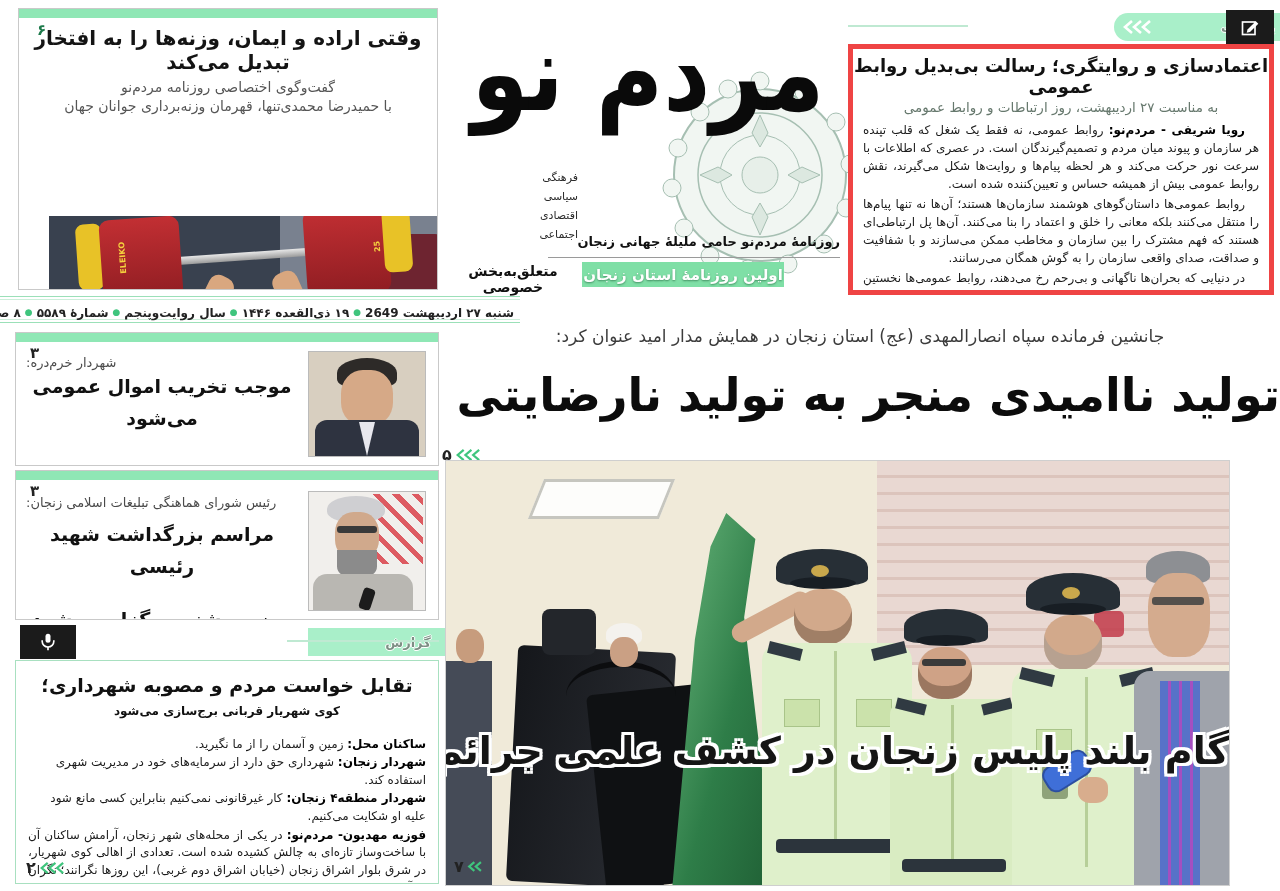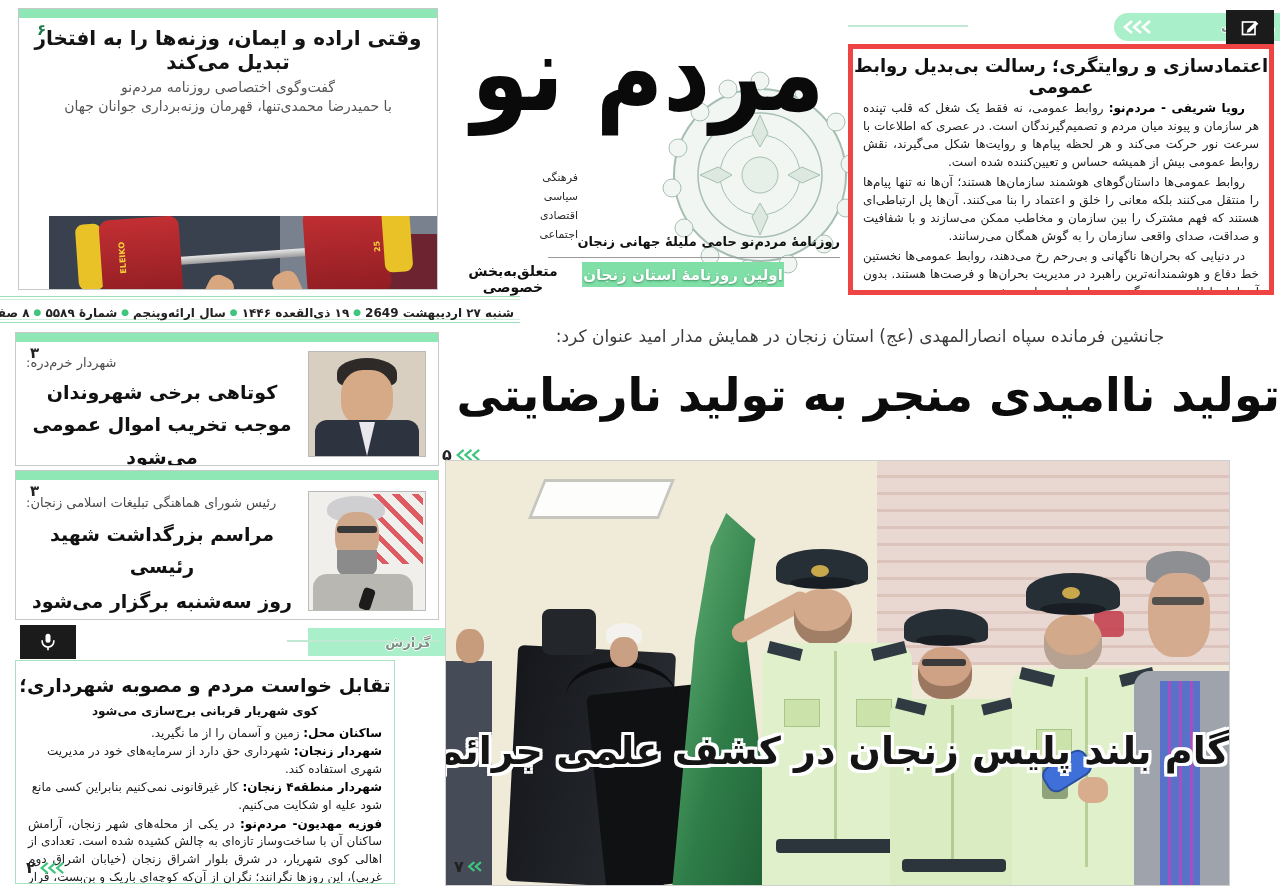--- a/index.html
+++ b/index.html
@@ -146,35 +146,36 @@
     </div>
     <div class="abs blackbox" style="left:378px;top:0;width:48px;height:34px;">
       <svg width="20" height="20" viewBox="0 0 24 24">
         <rect x="3" y="6" width="15" height="15" fill="none" stroke="#fff" stroke-width="2"></rect>
         <path d="M9 15 19 5l3 3-10 10-4 1z" fill="#fff"></path>
       </svg>
     </div>
   </div>
   <div class="abs nbox" style="left:848px;top:44px;width:426px;height:251px;border:5px solid #ef4444;">
     <div class="note-title">اعتمادسازی و روایتگری؛ رسالت بی‌بدیل روابط عمومی</div>
+    <div class="note-sub">به مناسبت ۲۷ اردیبهشت، روز ارتباطات و روابط عمومی</div>
     <div class="note-body">
       <p><b class="lead-b">رویا شریفی - مردم‌نو:</b> <span>روابط عمومی، نه فقط یک شغل که قلب تپنده هر سازمان و پیوند میان مردم و تصمیم‌گیرندگان است. در عصری که اطلاعات با سرعت نور حرکت می‌کند و هر لحظه پیام‌ها و روایت‌ها شکل می‌گیرند، نقش روابط عمومی بیش از همیشه حساس و تعیین‌کننده شده است.</span></p>
       <p>روابط عمومی‌ها داستان‌گوهای هوشمند سازمان‌ها هستند؛ آن‌ها نه تنها پیام‌ها را منتقل می‌کنند بلکه معانی را خلق و اعتماد را بنا می‌کنند. آن‌ها پل ارتباطی‌ای هستند که فهم مشترک را بین سازمان و مخاطب ممکن می‌سازند و با شفافیت و صداقت، صدای واقعی سازمان را به گوش همگان می‌رسانند.</p>
       <p>در دنیایی که بحران‌ها ناگهانی و بی‌رحم رخ می‌دهند، روابط عمومی‌ها نخستین خط دفاع و هوشمندانه‌ترین راهبرد در مدیریت بحران‌ها و فرصت‌ها هستند. بدون آن‌ها، ارتباطات به سردرگمی و بی‌اعتمادی بدل می‌شود.</p>
     </div>
 
   </div>
 
   <div class="abs" style="left:0;top:296px;width:520px;height:27px;">
     <div class="abs" style="left:0;top:0;width:100%;height:1px;background:#9be0b8;"></div>
     <div class="abs" style="left:0;top:3px;width:100%;height:1px;background:#cdeeda;"></div>
     <div class="abs" style="left:0;bottom:3px;width:100%;height:1px;background:#cdeeda;"></div>
     <div class="abs" style="left:0;bottom:0;width:100%;height:1px;background:#9be0b8;"></div>
     <div class="abs" style="right:6px;top:6px;white-space:nowrap;">
-      <span class="dl-item">شنبه ۲۷ اردیبهشت 2649</span><span class="dl-sep">●</span><span class="dl-item">۱۹ ذی‌القعده ۱۴۴۶</span><span class="dl-sep">●</span><span class="dl-item">سال ارائه‌وپنجم</span><span class="dl-sep">●</span><span class="dl-item">شمارهٔ ۵۵۸۹</span><span class="dl-sep">●</span><span class="dl-item">۸ صفحه</span>
+      <span class="dl-item">شنبه ۲۷ اردیبهشت 2649</span><span class="dl-sep">●</span><span class="dl-item">۱۹ ذی‌القعده ۱۴۴۶</span><span class="dl-sep">●</span><span class="dl-item">سال روایت‌وپنجم</span><span class="dl-sep">●</span><span class="dl-item">شمارهٔ ۵۵۸۹</span><span class="dl-sep">●</span><span class="dl-item">۸ صفحه</span>
     </div>
   </div>
 
   <div class="abs" style="left:440px;top:314px;width:840px;">
     <div class="kicker">جانشین فرمانده سپاه انصارالمهدی (عج) استان زنجان در همایش مدار امید عنوان کرد:</div>
     <div class="bighead" style="margin-top:22px;">تولید ناامیدی منجر به تولید نارضایتی می‌شود</div>
   </div>
   <div class="abs pmark" style="left:442px;top:445px;">
     <svg class="chev" width="26" height="12" viewBox="0 0 30 14">
       <g fill="none" stroke="#3fc57d" stroke-width="2.6">
@@ -190,41 +191,40 @@
     <div class="gstrip"></div>
     <div class="abs pageno" style="left:14px;top:11px;color:#222;">۳</div>
     <div class="abs" style="right:12px;top:18px;width:116px;height:104px;background:#d8cfc0;border:1px solid #bbb;overflow:hidden;">
       <div class="abs" style="left:28px;top:6px;width:60px;height:30px;background:#2d2a28;border-radius:50% 50% 30% 30%;"></div>
       <div class="abs skin" style="left:32px;top:18px;width:52px;height:56px;border-radius:42%;background:#d6a987;"></div>
       <div class="abs" style="left:6px;top:68px;width:104px;height:36px;background:#2e3340;border-radius:12px 12px 0 0;"></div>
       <div class="abs" style="left:50px;top:70px;width:16px;height:34px;background:#e8e8ee;clip-path:polygon(0 0,100% 0,50% 100%);"></div>
     </div>
     <div class="abs" style="right:140px;top:22px;width:272px;">
       <div class="boxkick">شهردار خرم‌دره:</div>
-      <div class="boxhead" style="margin-top:6px;">کوتاهی برخی شهروندان</div>
       <div class="boxhead">موجب تخریب اموال عمومی می‌شود</div>
     </div>
   </div>
 
   <div class="abs nbox" style="left:15px;top:470px;width:424px;height:150px;">
     <div class="gstrip"></div>
     <div class="abs pageno" style="left:14px;top:11px;color:#222;">۳</div>
     <div class="abs" style="right:12px;top:20px;width:116px;height:118px;background:#f1efec;border:1px solid #bbb;overflow:hidden;">
       <div class="abs" style="right:2px;top:2px;width:60px;height:70px;background:repeating-linear-gradient(45deg,#d8363f 0 5px,#f1efec 5px 14px);opacity:.8;"></div>
       <div class="abs" style="left:18px;top:4px;width:58px;height:26px;background:#cfcfd2;border-radius:50% 50% 40% 40%;"></div>
       <div class="abs skin" style="left:26px;top:20px;width:44px;height:48px;border-radius:42%;background:#d0a98c;"></div>
       <div class="abs" style="left:28px;top:34px;width:40px;height:7px;background:#3a3a3a;border-radius:3px;"></div>
       <div class="abs" style="left:28px;top:58px;width:40px;height:28px;background:#8b8b8b;border-radius:0 0 40% 40%;"></div>
       <div class="abs" style="left:4px;top:82px;width:100px;height:36px;background:#b9b7b2;border-radius:14px 14px 0 0;"></div>
       <div class="abs" style="left:52px;top:96px;width:12px;height:22px;background:#1c1c1c;border-radius:4px;transform:rotate(18deg);"></div>
     </div>
     <div class="abs" style="right:140px;top:24px;width:272px;">
       <div class="boxkick">رئیس شورای هماهنگی تبلیغات اسلامی زنجان:</div>
       <div class="boxhead" style="margin-top:8px;">مراسم بزرگداشت شهید رئیسی</div>
-      <div class="boxhead" style="margin-top:2px;">روز سه‌شنبه برگزار می‌شود</div>
+      <div class="boxhead" style="margin-top:20px;">روز سه‌شنبه برگزار می‌شود</div>
     </div>
   </div>
 
   <div class="abs" style="left:15px;top:625px;width:424px;height:34px;">
     <div class="abs blackbox" style="left:5px;top:0;width:56px;height:34px;">
       <svg width="20" height="20" viewBox="0 0 24 24">
         <rect x="9" y="2" width="6" height="11" rx="3" fill="#fff"></rect>
         <path d="M5 10v1a7 7 0 0 0 14 0v-1" fill="none" stroke="#fff" stroke-width="2"></path>
         <line x1="12" y1="18" x2="12" y2="22" stroke="#fff" stroke-width="2"></line>
       </svg>
@@ -234,24 +234,24 @@
       <svg class="chev abs" style="right:8px;top:7px;transform:scaleX(-1);" width="30" height="14" viewBox="0 0 30 14">
         <g fill="none" stroke="#ffffff" stroke-width="2.6">
             <path d="M10 1 3 7l7 6"></path>
             <path d="M19 1l-7 6 7 6"></path>
             <path d="M28 1l-7 6 7 6"></path>
           </g>
       </svg>
     </div>
     <div class="abs thinline" style="left:272px;top:15px;width:152px;"></div>
   </div>
-  <div class="abs nbox" style="left:15px;top:660px;width:380px;height:224px;border:1px solid #a8e0c0;">
+  <div class="abs nbox" style="left:15px;top:660px;width:424px;height:224px;border:1px solid #a8e0c0;">
     <div class="boxhead" style="font-size:19px;margin-top:8px;">تقابل خواست مردم و مصوبه شهرداری؛</div>
     <div class="boxhead" style="font-size:12px;">کوی شهریار قربانی برج‌سازی می‌شود</div>
-    <div class="rep-quote" style="margin-top:2px;"><b class="lead-b">ساکنان محل:</b> <span>زمین و آسمان را از ما نگیرید.</span></div>
+    <div class="rep-quote" style="margin-top:13px;"><b class="lead-b">ساکنان محل:</b> <span>زمین و آسمان را از ما نگیرید.</span></div>
     <div class="rep-quote"><b class="lead-b">شهردار زنجان:</b> <span>شهرداری حق دارد از سرمایه‌های خود در مدیریت شهری استفاده کند.</span></div>
     <div class="rep-quote"><b class="lead-b">شهردار منطقه۴ زنجان:</b> <span>کار غیرقانونی نمی‌کنیم بنابراین کسی مانع شود علیه او شکایت می‌کنیم.</span></div>
     <div class="rep-body"><b class="lead-b">فوزیه مهدیون- مردم‌نو:</b> <span>در یکی از محله‌های شهر زنجان، آرامش ساکنان آن با ساخت‌وساز تازه‌ای به چالش کشیده شده است. تعدادی از اهالی کوی شهریار، در شرق بلوار اشراق زنجان (خیابان اشراق دوم غربی)، این روزها نگرانند؛ نگران از آن‌که کوچه‌ای باریک و بن‌بست، قرار است میزبان یک مجتمع چندطبقه شود؛ تصمیمی که به باور آنان، نه‌تنها با بافت مسکونی محله سازگار نیست، بلکه حاصل بی‌توجهی به ظرفیت واقعی زیرساخت‌های محل است. جمعی از ساکنان، با مراجعه به روزنامه مردم‌نو و ارائه مستندات، خواستار پیگیری این موضوع و رساندن صدای اعتراض‌شان به مسئولان شهری شده‌اند.</span></div>
     <div class="abs pmark" style="left:10px;bottom:6px;">
       <svg class="chev" width="26" height="12" viewBox="0 0 30 14">
         <g fill="none" stroke="#3fc57d" stroke-width="2.6">
             <path d="M10 1 3 7l7 6"></path>
             <path d="M19 1l-7 6 7 6"></path>
             <path d="M28 1l-7 6 7 6"></path>
           </g>

